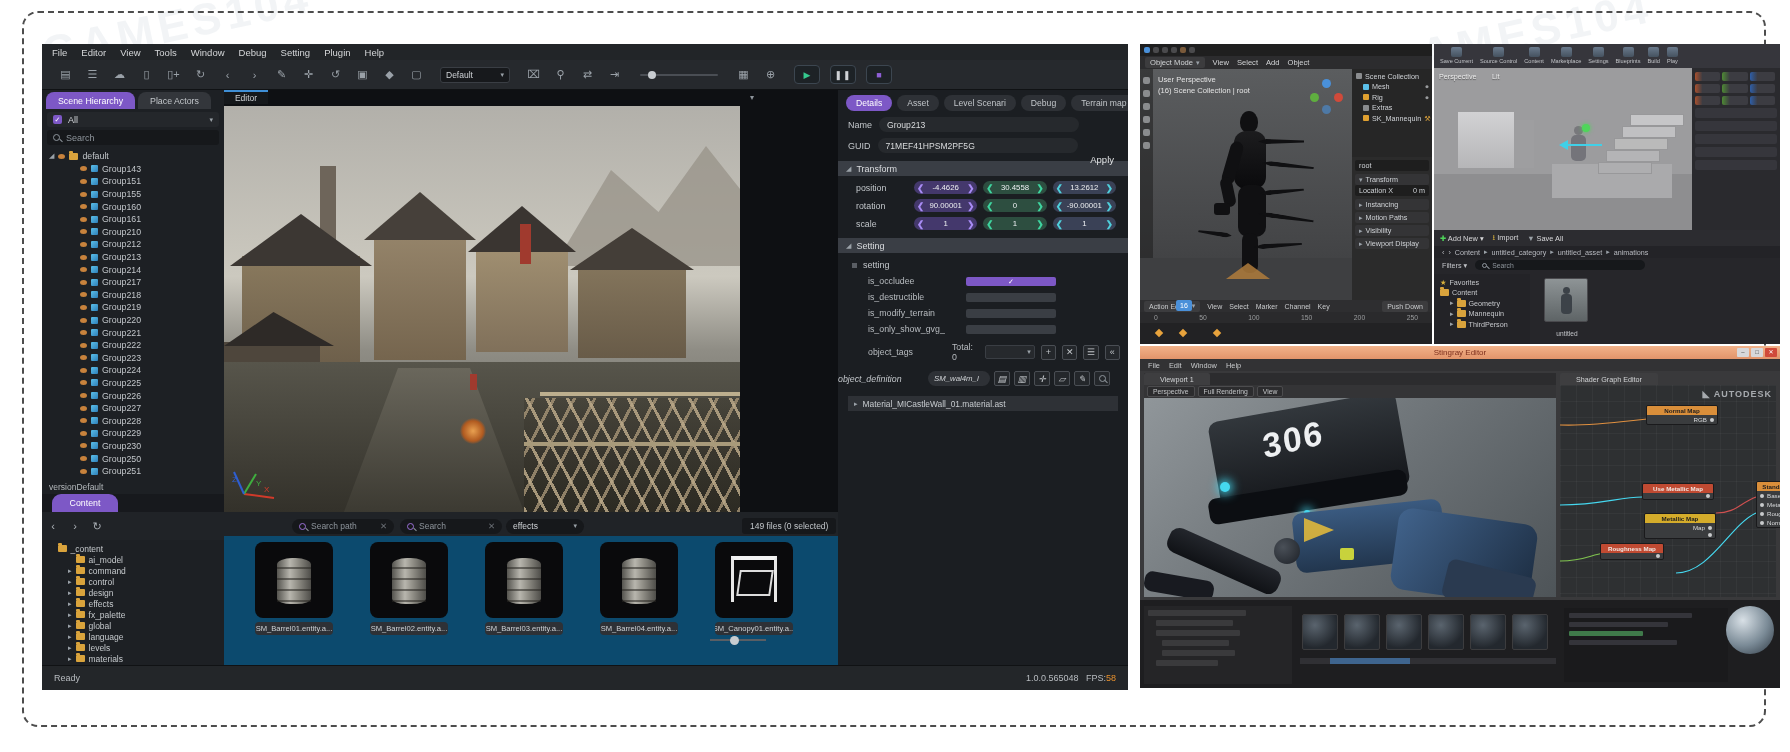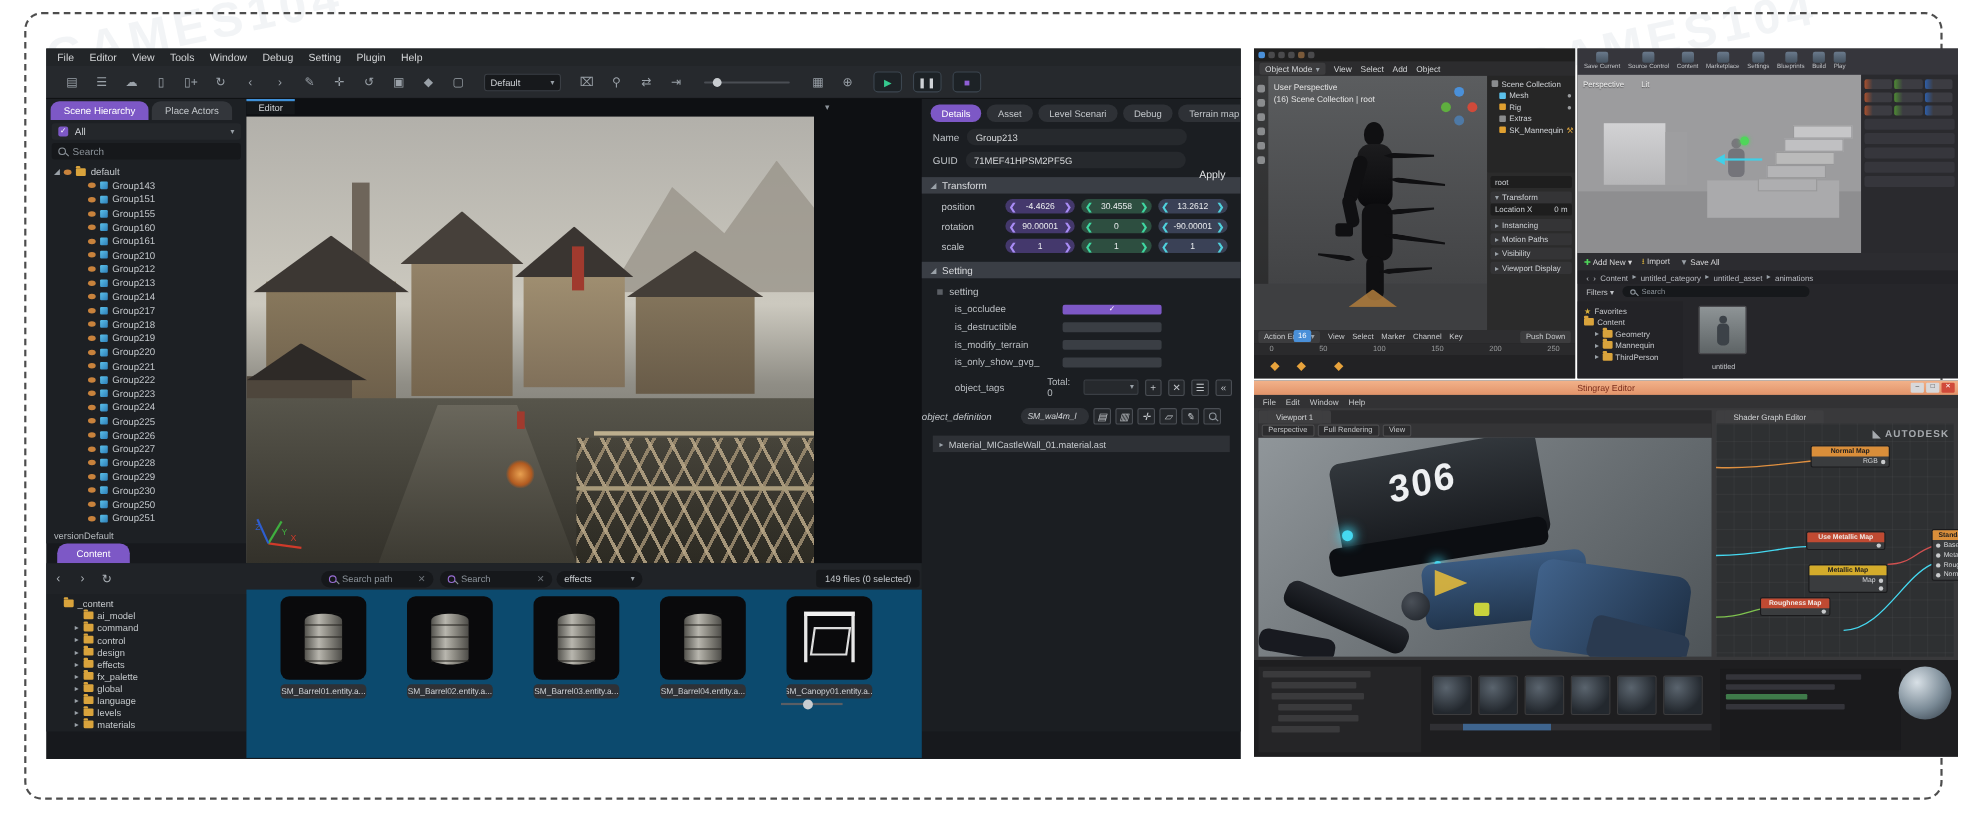--- a/index.html
+++ b/index.html
@@ -761,20 +761,27 @@
           </div>
           <div class="alabel">
             <span>SM_Canopy01.entity.a...</span>
           </div>
         </div>
       </div>
     <div class="abs zslider">
         <b></b>
       </div>
 
+    <div class="abs statusbar">
+      <span>Ready</span>
+      <span>
+        <span>1.0.0.565048</span>&nbsp;&nbsp;
+        <span>FPS:</span><span class="fpsnum">58</span>
+      </span>
+    </div>
   </div>
 
   <div class="abs blender">
     <div class="bhead">
       <span class="dot" style="background:#4a90d9;"></span>
       <span class="dot"></span>
       <span class="dot"></span>
       <span class="dot"></span>
       <span class="dot" style="background:#7a5a3a;"></span>
       <span class="dot"></span>

